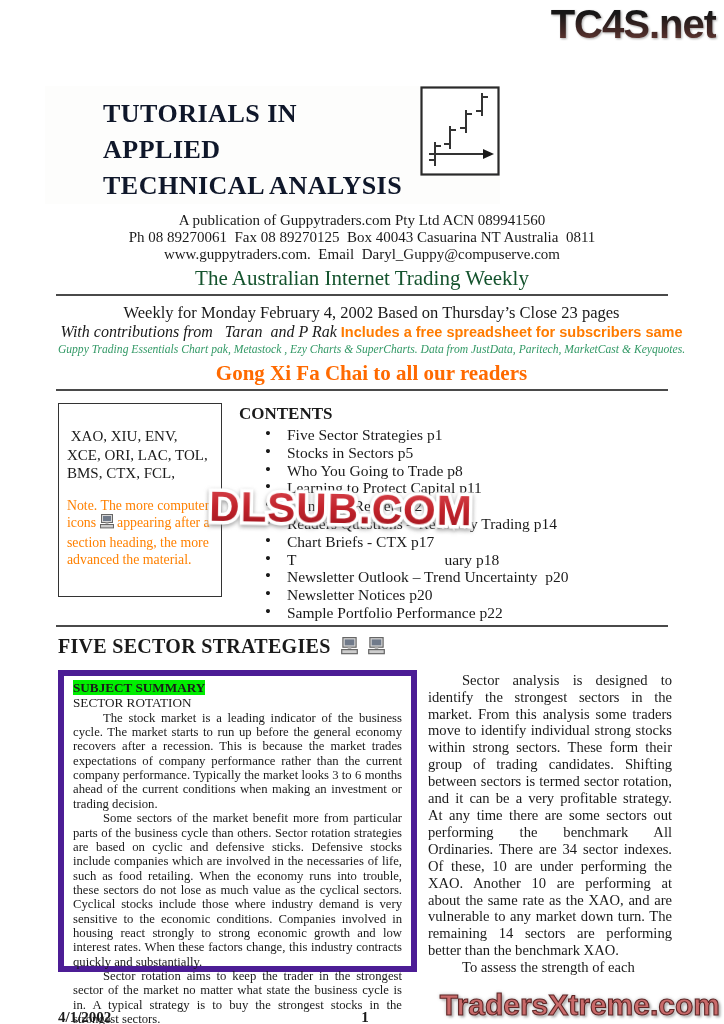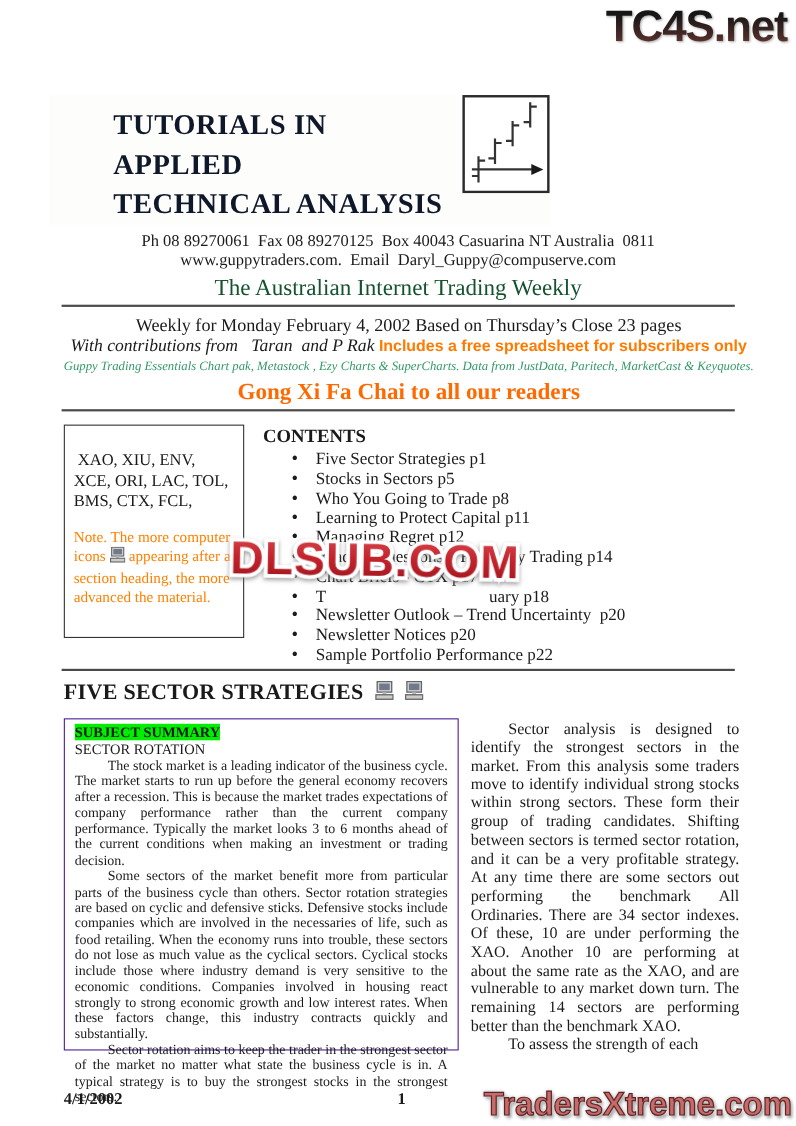--- a/index.html
+++ b/index.html
@@ -72,21 +72,21 @@
   .watermark { position:absolute; left:198px; top:478px; transform:rotate(1deg); z-index:5; }
 
   
   .section-heading {
     margin:7px 56px 0 58px; font-weight:bold; font-size:20px; line-height:25px;
     letter-spacing:.3px;
   }
   .pc-icon { vertical-align:-2px; margin-left:5px; }
   .columns { display:flex; margin:9px 52px 0 58px; }
   .left-box {
-    width:359px; height:302px; border:1px solid #4c1d95; flex:none;
+    width:359px; height:302px; border:6px solid #4c1d95; flex:none;
     padding:4px 9px 0 9px; font-size:12.7px;
   }
   .summary-label { font-weight:bold; font-size:13.2px; line-height:15.5px; }
   .summary-label .hl { background:#00ee00; }
   .summary-subject { font-size:13.2px; line-height:15.5px; }
   .left-box p {
     text-align:justify; text-indent:30px; font-size:12.7px; line-height:14.35px;
   }
   .right-col { margin-left:11px; width:246px; padding-top:2px; }
   .right-col p {
@@ -135,32 +135,33 @@
             <line x1="62" y1="7" x2="62" y2="30"></line>
               <line x1="56" y1="25" x2="62" y2="25"></line>
               <line x1="62" y1="11" x2="68" y2="11"></line>
           </g>
           <polygon points="63,63 74,68 63,73" fill="#1a1a1a"></polygon>
         </svg>
       </span>
     </div>
 
     <div class="pub-block">
+      <div class="pub-line">A publication of Guppytraders.com Pty Ltd ACN 089941560</div>
       <div class="pub-line">Ph 08 89270061&nbsp; Fax 08 89270125&nbsp; Box 40043 Casuarina NT Australia&nbsp; 0811</div>
       <div class="pub-line">www.guppytraders.com.&nbsp; Email&nbsp; Daryl_Guppy@compuserve.com</div>
       <div class="tagline">The Australian Internet Trading Weekly</div>
     </div>
   </div>
 
   <hr class="rule">
 
   <div class="issue-block">
     <div class="weekly-line">Weekly for Monday February 4, 2002 Based on Thursday’s Close 23 pages</div>
     <div class="contrib-line">
-      <span class="contrib">With contributions from &nbsp; Taran&nbsp; and P Rak</span><span class="subnote"> Includes a free spreadsheet for subscribers only</span>
+      <span class="contrib">With contributions from &nbsp; Taran&nbsp; and P Rak</span><span class="subnote"> Includes a free spreadsheet for subscribers same</span>
     </div>
     <div class="tools-line">Guppy Trading Essentials Chart pak, Metastock , Ezy Charts &amp; SuperCharts. Data from JustData, Paritech, MarketCast &amp; Keyquotes.</div>
     <div class="greeting">Gong Xi Fa Chai to all our readers</div>
   </div>
 
   <hr class="rule">
 
   <div class="contents-row">
     <div class="stocks-box">
       <div class="stocks-list">&nbsp;XAO, XIU, ENV, XCE, ORI, LAC, TOL, BMS, CTX, FCL,</div>

